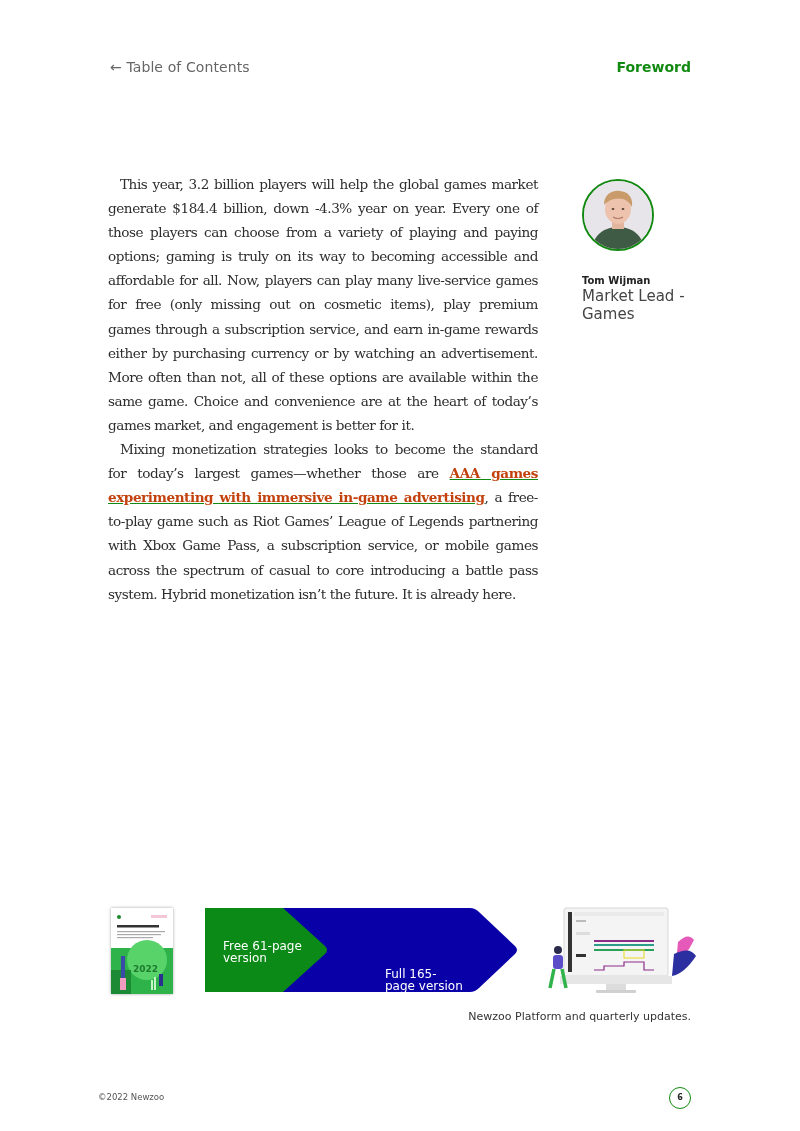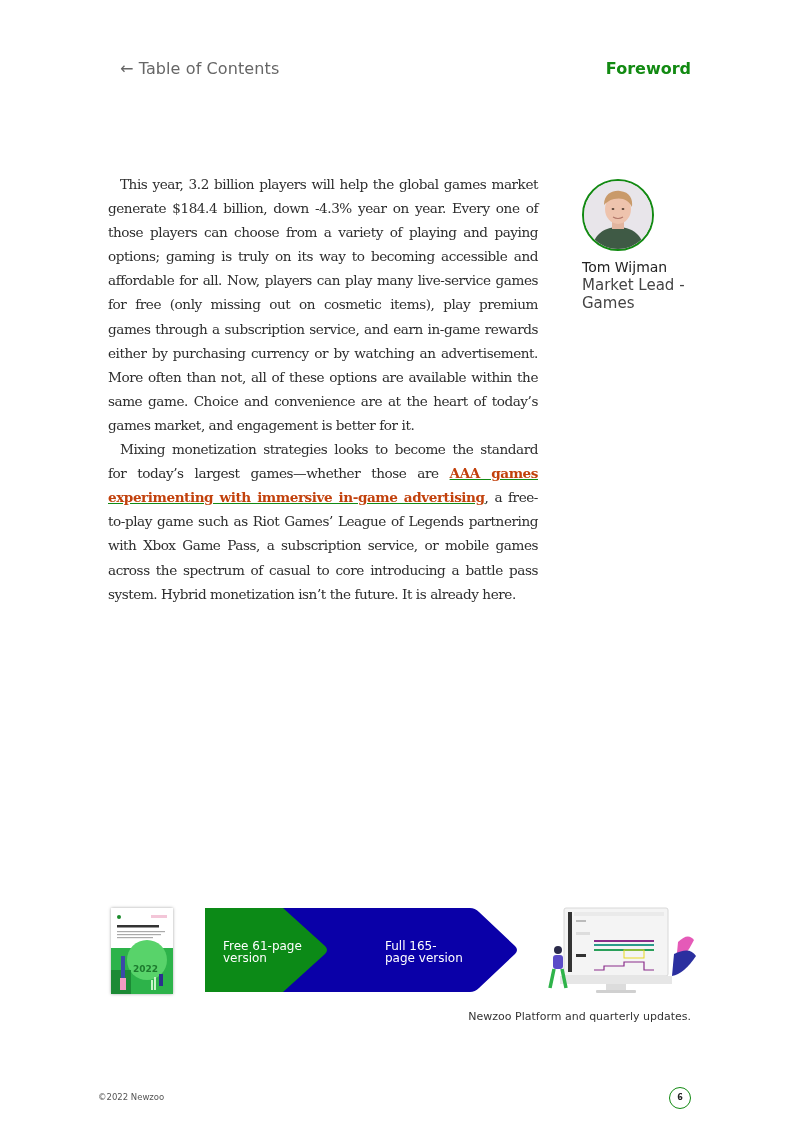--- a/index.html
+++ b/index.html
@@ -1,26 +1,26 @@
 <!DOCTYPE html>
 <html><head>
 <meta charset="utf-8">
 <style>
   html, body { margin: 0; padding: 0; background: #ffffff; }
   body { width: 800px; height: 1131px; position: relative; overflow: hidden; font-family: "DejaVu Sans", sans-serif; color: #2b2b2b; }
-  .topnav { position: absolute; top: 59px; left: 120px; right: 109px; height: 14px; font-size: 16px; }
+  .topnav { position: absolute; top: 59px; left: 110px; right: 109px; height: 14px; font-size: 14px; }
   .toc-link { position: absolute; left: 0; top: 0; color: #666; text-decoration: none; letter-spacing: 0.1px; }
   .section-label { position: absolute; right: 0; top: 0; color: #128a12; font-weight: bold; }
   .body-text { position: absolute; left: 108px; top: 172px; width: 430px; font-family: "DejaVu Serif", serif; font-size: 13.6px; line-height: 24.1px; color: #2d2d2d; text-align: justify; letter-spacing: -0.45px; word-spacing: 0px; }
   .body-text p { margin: 0; }
   .body-text p.indent { text-indent: 12px; }
   .body-text a { color: #c2410c; font-weight: bold; text-decoration: underline; text-decoration-color: #128a12; }
   .author { position: absolute; left: 582px; top: 179px; width: 120px; }
   .avatar { width: 72px; height: 72px; border-radius: 50%; border: 2.5px solid #128a12; background: #e9e6ea; position: relative; overflow: hidden; box-sizing: border-box; }
-  .author-name { margin-top: 8px; font-size: 14px; font-weight: normal; color: #222; }
+  .author-name { margin-top: 24px; font-size: 10px; font-weight: bold; color: #222; }
   .author-role { font-size: 15px; color: #444; margin-top: 1px; }
   .promo { position: absolute; left: 108px; top: 904px; width: 590px; height: 95px; }
   .cover { position: absolute; left: 3px; top: 4px; width: 62px; height: 86px; background: #c4b5fd; box-shadow: 0 0 3px rgba(0,0,0,0.35); overflow: hidden; }
   .chev-wrap { position: absolute; left: 97px; top: 4px; width: 316px; height: 84px; }
   .chev-wrap svg { position: absolute; left: 0; top: 0; }
   .chev-label { position: absolute; color: #fff; font-size: 12px; line-height: 12px; font-weight: normal; }
   .free-label { left: 18px; top: 32px; }
   .full-label { left: 180px; top: 32px; }
   .platform { position: absolute; left: 430px; top: 0; width: 160px; height: 92px; }
   .promo-caption { position: absolute; right: 109px; top: 1009px; text-align: right; font-size: 11px; line-height: 15.5px; color: #333; }
@@ -80,21 +80,21 @@
       <rect x="43" y="69" width="2" height="13" fill="#c8f5c8"></rect>
     </svg>
   </div>
 
   <div class="chev-wrap">
     <svg width="316" height="84" viewBox="0 0 316 84">
       <path d="M70 0 L265 0 Q270 0 274 4 L310 38 Q314 42 310 46 L274 80 Q270 84 265 84 L70 84 Z" fill="#0a00a8"></path>
       <path d="M0 0 L78 0 L120 38 Q124 42 120 46 L78 84 L0 84 Z" fill="#0c8a17"></path>
     </svg>
     <div class="chev-label free-label" style="width:80px;">Free 61-page version</div>
-    <div class="chev-label full-label" style="width:80px;">Full 165-page version</div>
+    <div class="chev-label full-label" style="width:80px;margin-top:28px;">Full 165-page version</div>
   </div>
 
   <div class="platform">
     <svg width="160" height="92" viewBox="0 0 160 92">
       <rect x="26" y="4" width="104" height="68" rx="2" fill="#f4f4f4" stroke="#d8d8d8"></rect>
       <rect x="30" y="8" width="4" height="60" fill="#333"></rect>
       <rect x="36" y="8" width="90" height="4" fill="#eaeaea"></rect>
       <rect x="38" y="16" width="10" height="2" fill="#bbb"></rect>
       <rect x="38" y="28" width="14" height="3" fill="#ddd"></rect>
       <rect x="38" y="50" width="10" height="3" fill="#333"></rect>

